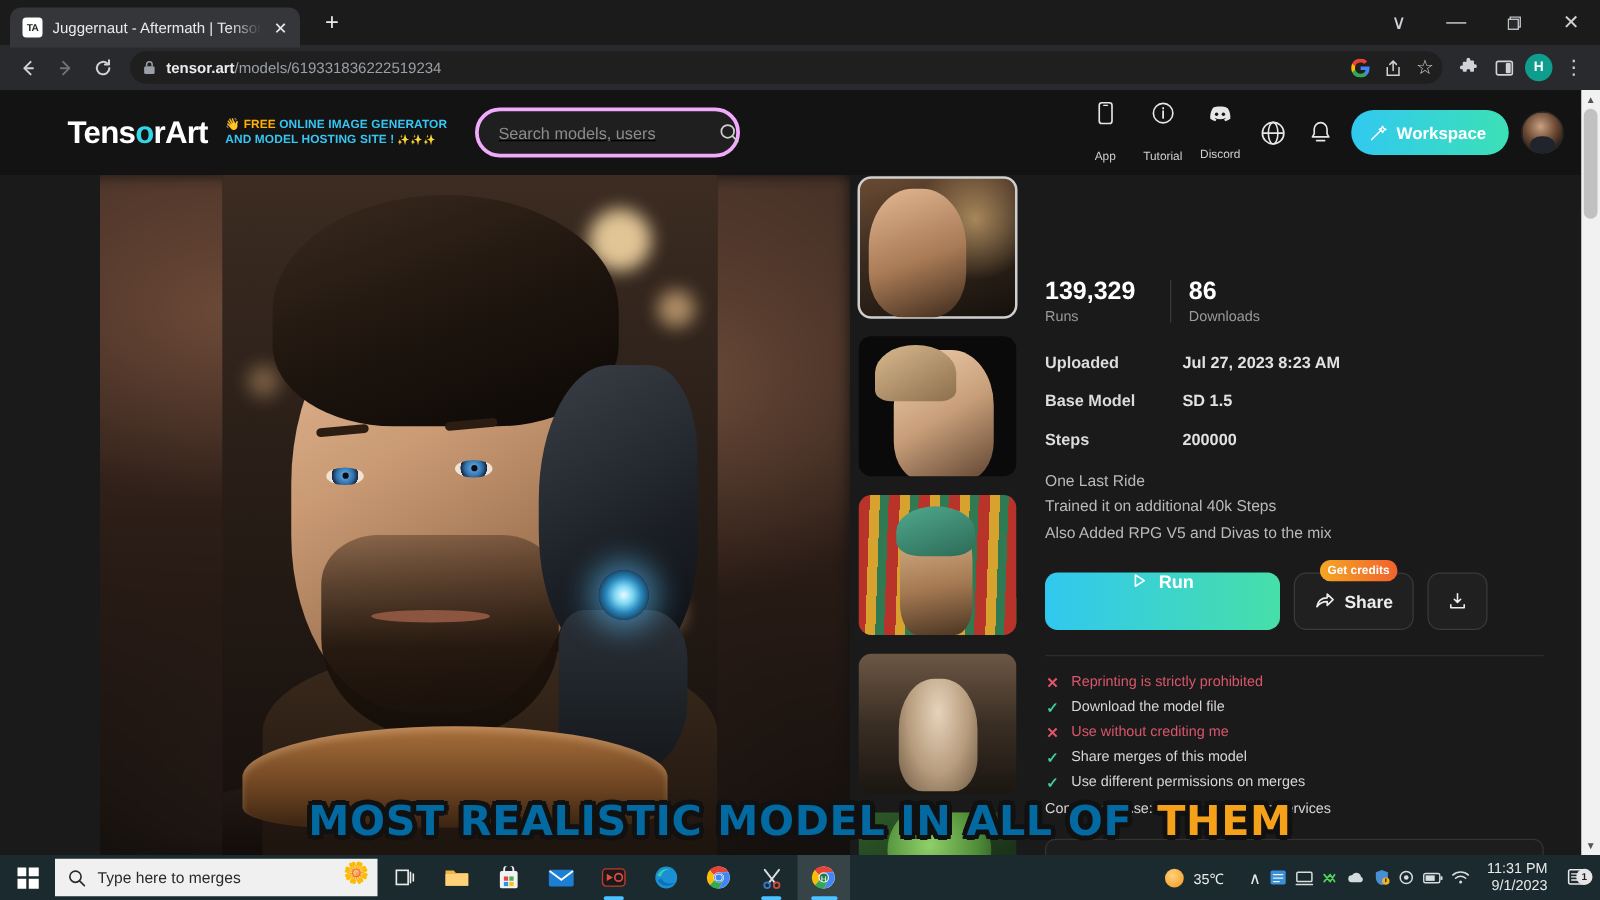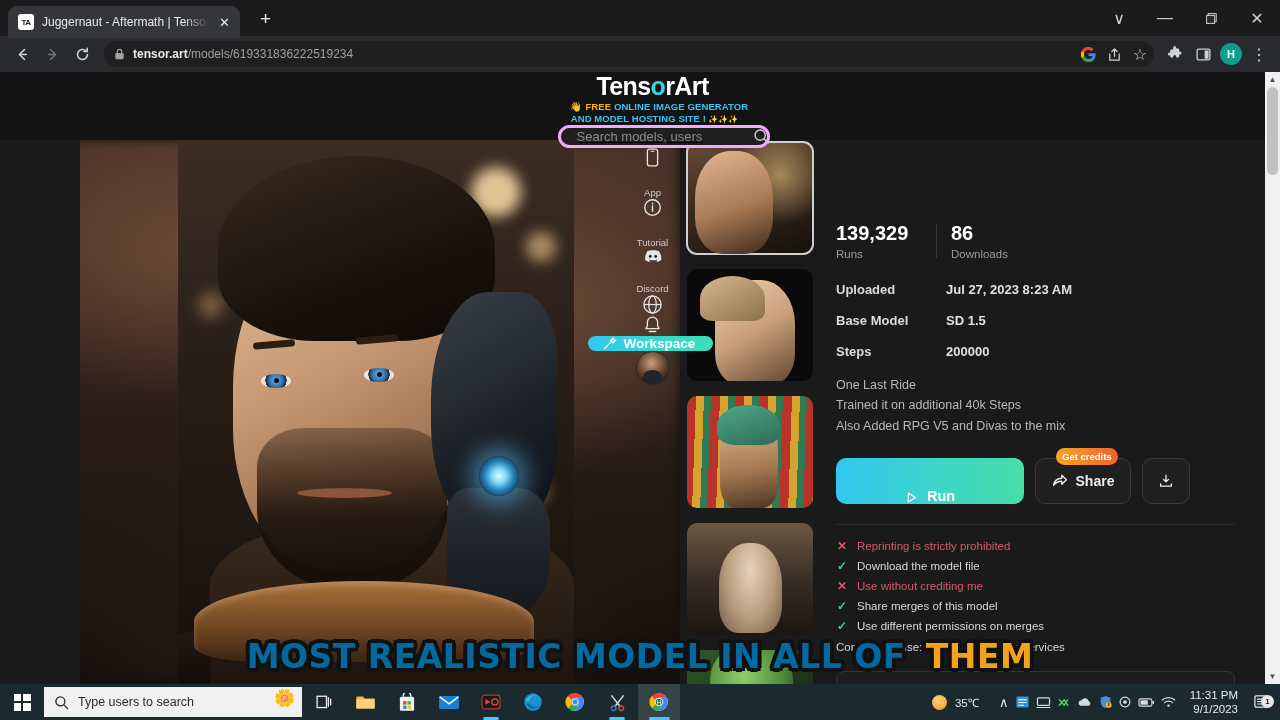--- a/index.html
+++ b/index.html
@@ -124,21 +124,20 @@
   }
 
   
   .site-header {
     position: absolute; left: 0; top: 0;
     width: 1265px; height: 68px;
     background: #131313;
     display: flex; align-items: center;
     padding: 0 14px 0 54px;
     z-index: 6;
-    flex-direction: column;
   }
   .brand {
     font-size: 25px; font-weight: 800; color: #fff;
     letter-spacing: -0.6px; white-space: nowrap;
     display: flex; align-items: baseline;
   }
   .brand .dot { color: #35d6e8; }
   .promo {
     margin-left: 14px; line-height: 1.25;
     font-size: 9.5px; font-weight: 800; letter-spacing: 0.1px;
@@ -358,21 +357,21 @@
   .meta-row { display: flex; font-size: 13px; margin-bottom: 16px; }
   .meta-row .k { width: 110px; color: #dcdcdc; font-weight: 700; }
   .meta-row .v { color: #e2e2e2; font-weight: 700; }
 
   .desc { margin-top: 8px; font-size: 12.5px; color: #b9b9b9; line-height: 1.62; }
 
   .actions { margin-top: 22px; display: flex; align-items: center; gap: 11px; position: relative; }
   .run-btn {
     width: 188px; height: 46px; border-radius: 10px;
     background: linear-gradient(90deg, #31c8f0 0%, #47dfa8 100%);
-    display: flex; align-items: flex-end; justify-content: center; gap: 9px;
+    display: flex; align-items: flex-start; justify-content: center; gap: 9px;
     color: #fff; font-size: 14.5px; font-weight: 700;
   }
   .share-btn {
     width: 96px; height: 46px; border-radius: 10px;
     background: #202020; border: 1px solid #3a3a3a;
     display: flex; align-items: center; justify-content: center; gap: 8px;
     color: #ececec; font-size: 14px; font-weight: 700;
     position: relative;
   }
   .credits-badge {
@@ -859,21 +858,21 @@
       </span>
   </div>
 
   <div class="tb-search">
     <span>
       <svg width="15" height="15" viewBox="0 0 16 16">
           <circle cx="6.8" cy="6.8" r="4.8" fill="none" stroke="#2b2b2b" stroke-width="1.4"></circle>
           <path d="M10.3 10.3L14.4 14.4" stroke="#2b2b2b" stroke-width="1.4" stroke-linecap="round"></path>
         </svg>
     </span>
-    <span>Type users to search</span>
+    <span>Type here to merges</span>
     <span class="flower">🌼</span>
   </div>
 
   <div class="tb-icon">
     <svg width="19" height="16" viewBox="0 0 20 17">
         <rect x="3.2" y="2.4" width="10" height="12" fill="none" stroke="#eaeaea" stroke-width="1.4"></rect>
         <path d="M15.2 4v9M17.6 5.6v5.8" stroke="#eaeaea" stroke-width="1.4" stroke-linecap="round"></path>
       </svg>
   </div>
 

